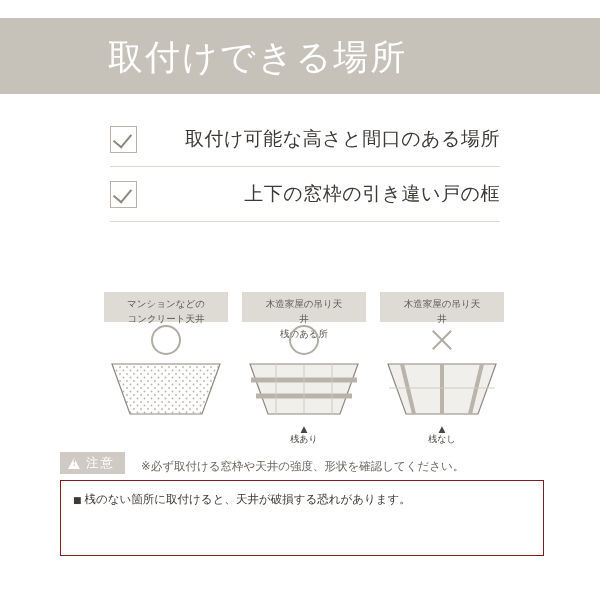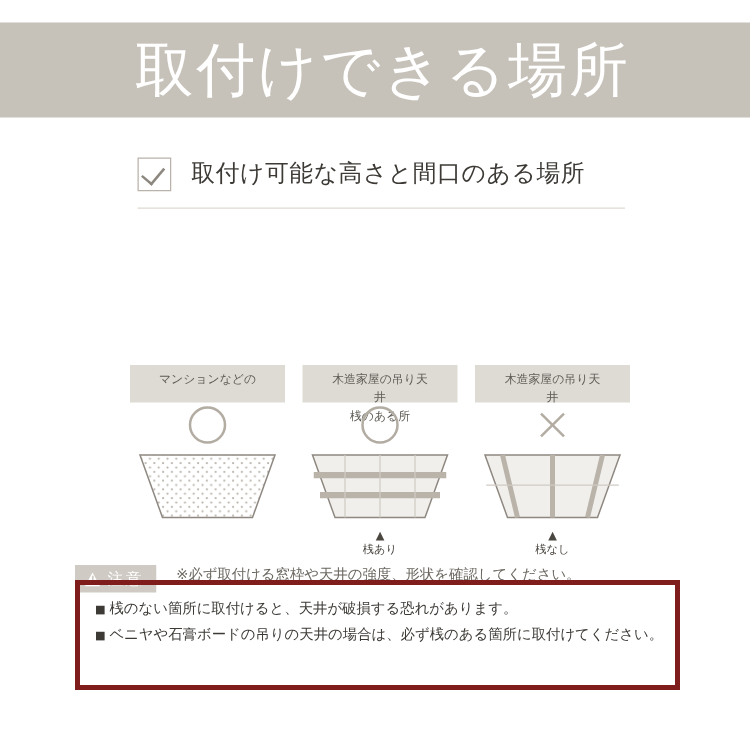--- a/index.html
+++ b/index.html
@@ -27,21 +27,21 @@
     left: 0;
     top: 18px;
     width: 600px;
     height: 76px;
     background: #c6c2ba;
   }
   .header-title {
     position: absolute;
     left: 108px;
     top: 28px;
-    font-size: 47px;
+    font-size: 35px;
     line-height: 58px;
     letter-spacing: 2px;
     color: #ffffff;
     font-weight: 400;
     font-family: "DejaVu Sans", sans-serif;
     white-space: nowrap;
   }
 
   
   .checklist {
@@ -49,20 +49,21 @@
     left: 110px;
     top: 112px;
     width: 390px;
   }
   .check-row {
     position: relative;
     height: 54px;
     border-bottom: 1px solid #ded9d2;
     display: flex;
     align-items: center;
+    justify-content: space-between;
   }
   .check-box {
     width: 27px;
     height: 27px;
     border: 1px solid #b9b3aa;
     box-sizing: border-box;
     position: relative;
     flex: 0 0 auto;
     margin-right: 16px;
     background: #ffffff;
@@ -159,21 +160,21 @@
     color: #4a4640;
   }
 
   
   .caution-row {
     position: absolute;
     left: 60px;
     top: 452px;
     width: 484px;
     display: flex;
-    align-items: flex-start;
+    align-items: flex-end;
   }
   .caution-badge {
     background: #cfcbc4;
     color: #ffffff;
     font-size: 12.5px;
     font-family: "DejaVu Sans", sans-serif;
     padding: 4px 10px 4px 8px;
     display: flex;
     align-items: center;
     letter-spacing: 2px;
@@ -204,24 +205,24 @@
     color: #6b6760;
     font-family: "DejaVu Sans", sans-serif;
     margin-left: 16px;
     white-space: nowrap;
   }
 
   
   .notes-box {
     position: absolute;
     left: 60px;
-    top: 464px;
+    top: 480px;
     width: 484px;
-    height: 88px;
-    border: 4px solid #7f1d1d;
+    height: 76px;
+    border: 1px solid #7f1d1d;
     box-sizing: border-box;
     padding: 9px 12px;
   }
   .note-line {
     font-size: 11.5px;
     line-height: 19px;
     color: #3d3a36;
     font-family: "DejaVu Sans", sans-serif;
     white-space: nowrap;
   }
@@ -241,29 +242,36 @@
 
   <div class="checklist">
 
     <div class="check-row">
       <div class="check-box">
           <span class="tick"></span>
         </div>
       <div class="check-label">取付け可能な高さと間口のある場所</div>
     </div>
 
+    <div class="check-row">
+      <div class="check-box">
+          <span class="tick"></span>
+        </div>
+      <div class="check-label">上下の窓枠の引き違い戸の框</div>
+    </div>
 
 
   </div>
 
   <div class="panels">
 
     <div class="panel">
       <div class="panel-caption">
         <div>マンションなどの</div>
+        <div>コンクリート天井</div>
       </div>
       <div class="panel-mark">
         <div class="circle-mark"></div>
       </div>
       <div class="panel-figure">
         <svg width="124" height="66" viewBox="0 0 124 66">
           <defs>
             <pattern id="dots" width="7" height="7" patternUnits="userSpaceOnUse">
               <circle cx="2" cy="2" r="0.9" fill="#b9b3aa"></circle>
               <circle cx="5.5" cy="5.5" r="0.9" fill="#b9b3aa"></circle>
@@ -327,16 +335,15 @@
   <div class="caution-row">
     <div class="caution-badge">
       <span class="warn-tri"></span>
       <span>注意</span>
     </div>
     <div class="caution-text">※必ず取付ける窓枠や天井の強度、形状を確認してください。</div>
   </div>
 
   <div class="notes-box">
     <div class="note-line"><span class="bullet">■</span><span>桟のない箇所に取付けると、天井が破損する恐れがあります。</span></div>
-    <div class="note-line"><span class="bullet">■</span><span>ベニヤや石膏ボードの吊りの天井の場合は、必ず桟のある箇所に取付けてください。</span></div>
   </div>
 
 </div>
 
 </body></html>

